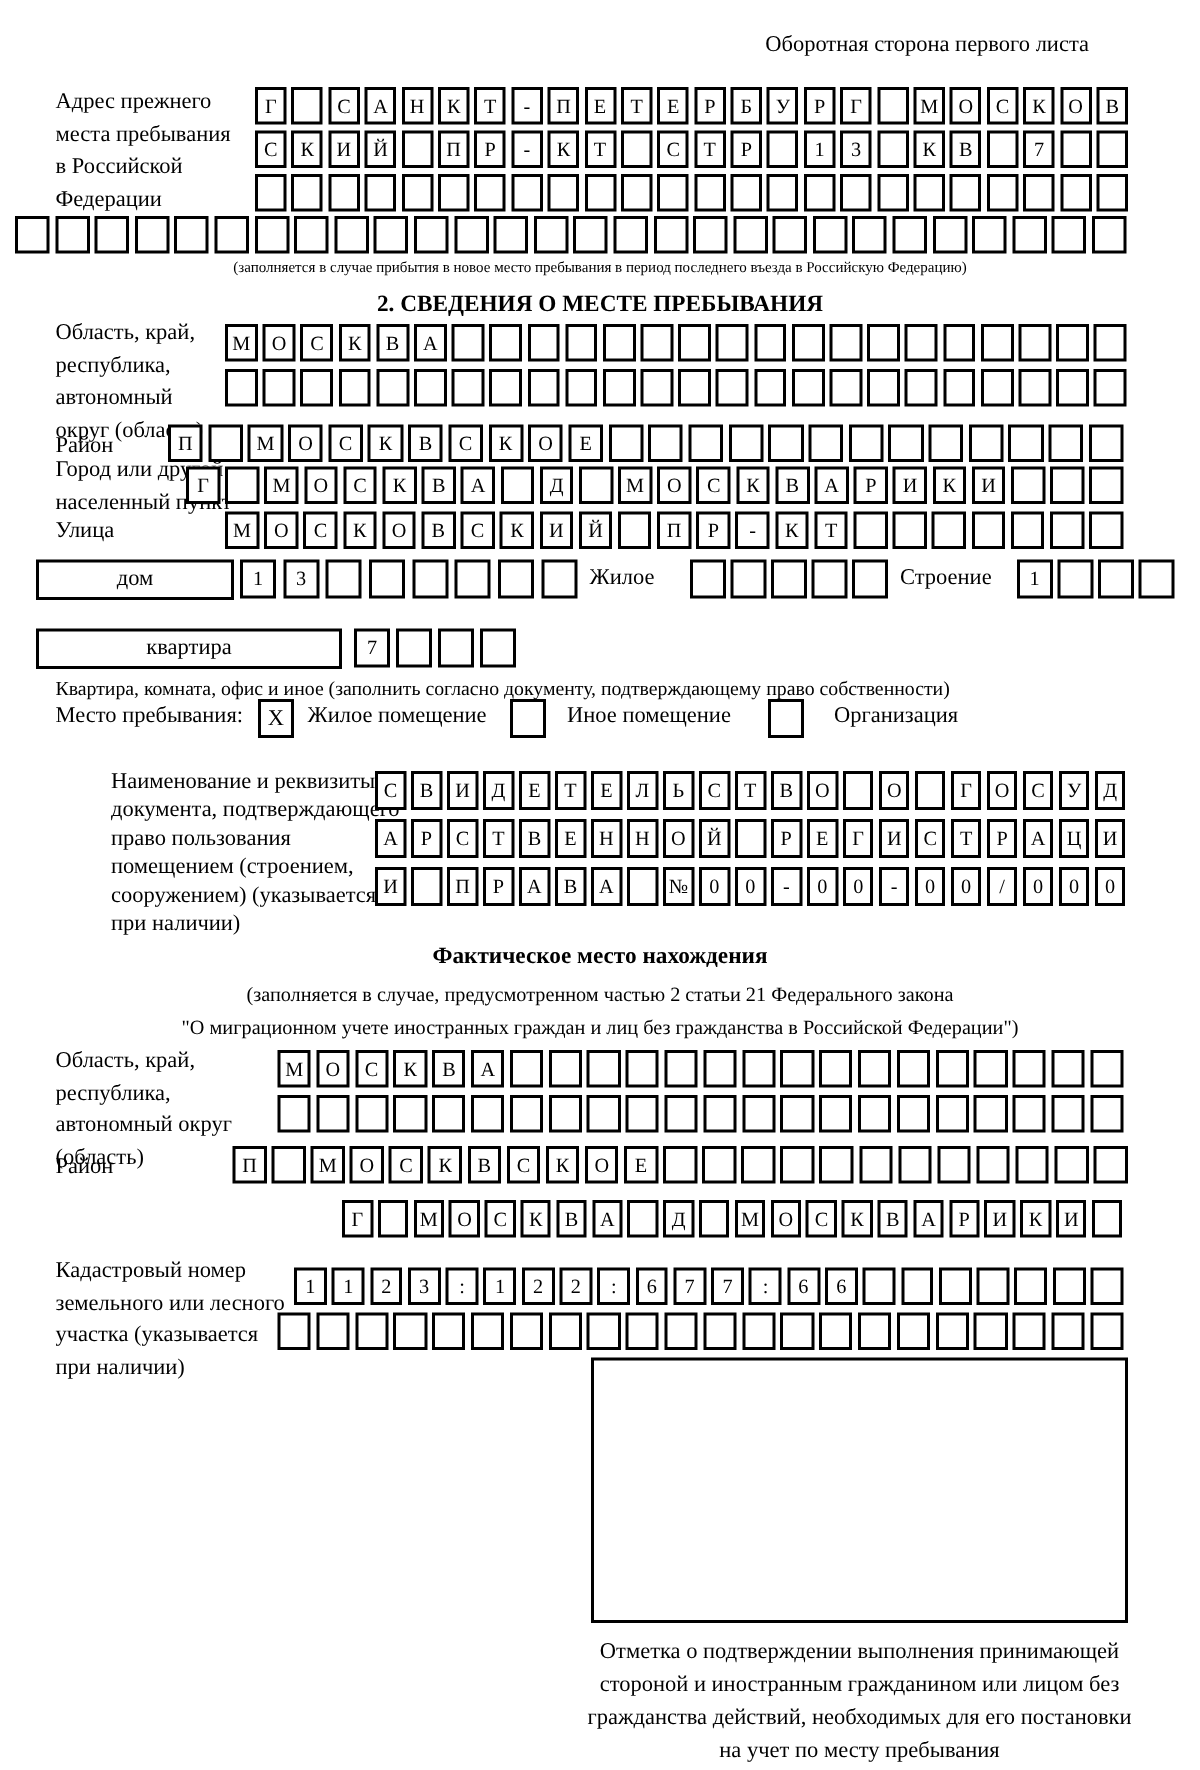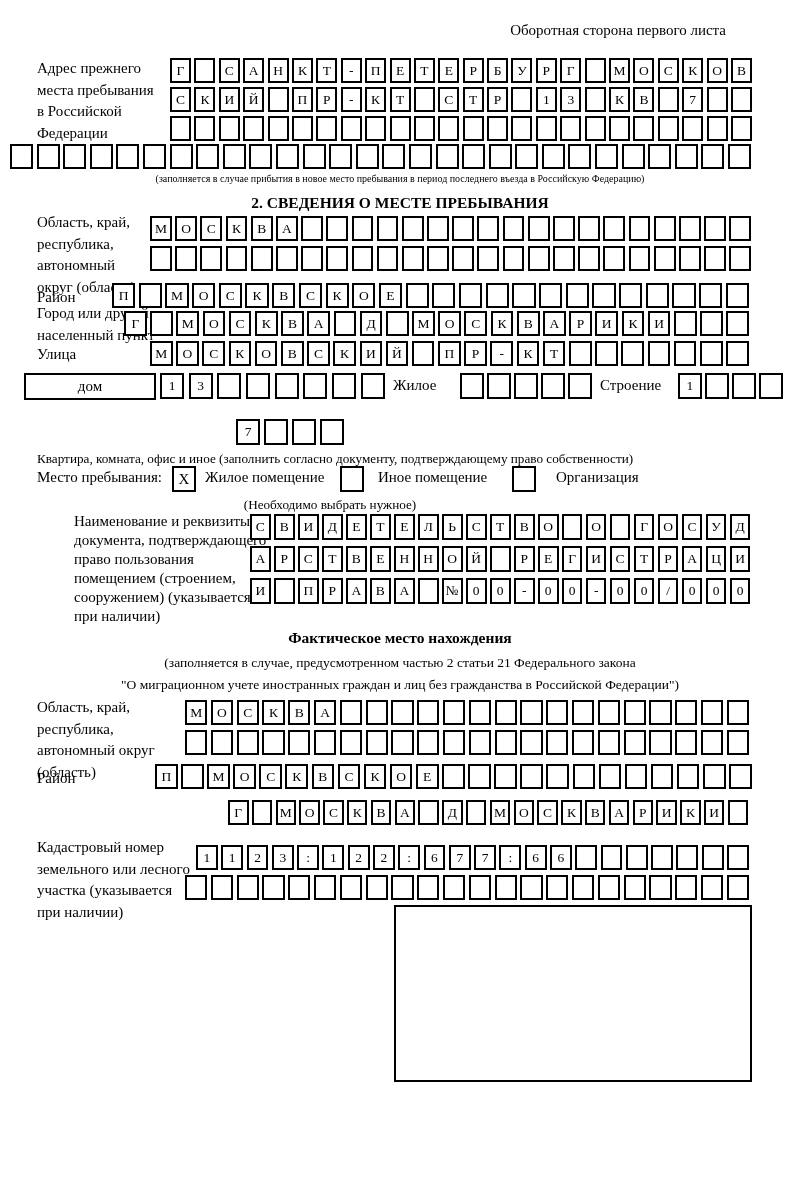--- a/index.html
+++ b/index.html
@@ -321,36 +321,36 @@
       <span class="cell"></span>
     </div>
   <div class="inlab" style="left:600px;top:377px">Строение</div>
   <div class="cellrow rK" style="left:678px;top:373px">
       <span class="cell">1</span>
       <span class="cell"></span>
       <span class="cell"></span>
       <span class="cell"></span>
     </div>
 
+  <div class="wbox" style="left:24px;top:419px;width:204px">квартира</div>
   <div class="cellrow rQ" style="left:236px;top:419px">
       <span class="cell">7</span>
       <span class="cell"></span>
       <span class="cell"></span>
       <span class="cell"></span>
     </div>
   <div class="lnote" style="top:451px">Квартира, комната, офис и иное (заполнить согласно документу, подтверждающему право собственности)</div>
 
   <div class="inlab" style="left:37px;top:469px">Место пребывания:</div>
   <div class="chk" style="left:172px;top:466px">X</div>
   <div class="inlab" style="left:205px;top:469px">Жилое помещение</div>
   <div class="chk" style="left:340px;top:466px"></div>
   <div class="inlab" style="left:378px;top:469px">Иное помещение</div>
   <div class="chk" style="left:512px;top:466px"></div>
   <div class="inlab" style="left:556px;top:469px">Организация</div>
-  <div class="abs" style="left:0;top:497px;width:660px;text-align:center;font-size:13.2px">(Необходимо выбрать нужное)</div>
 
   <div class="abs label doclabel" style="left:37px;top:512px">Наименование и реквизиты
 документа, подтверждающего
 право пользования
 помещением (строением,
 сооружением) (указывается
 при наличии)</div>
   <div class="cellrow rDoc" style="left:250px;top:514px">
       <span class="cell">С</span>
       <span class="cell">В</span>
@@ -577,14 +577,18 @@
       <span class="cell"></span>
       <span class="cell"></span>
       <span class="cell"></span>
       <span class="cell"></span>
       <span class="cell"></span>
       <span class="cell"></span>
       <span class="cell"></span>
     </div>
 
   <div class="stamp" style="left:394px;top:905px;width:358px;height:177px"></div>
+  <div class="caption" style="left:373px;top:1090px;width:400px">Отметка о подтверждении выполнения принимающей
+стороной и иностранным гражданином или лицом без
+гражданства действий, необходимых для его постановки
+на учет по месту пребывания</div>
 
 </div>
 
 </body></html>

